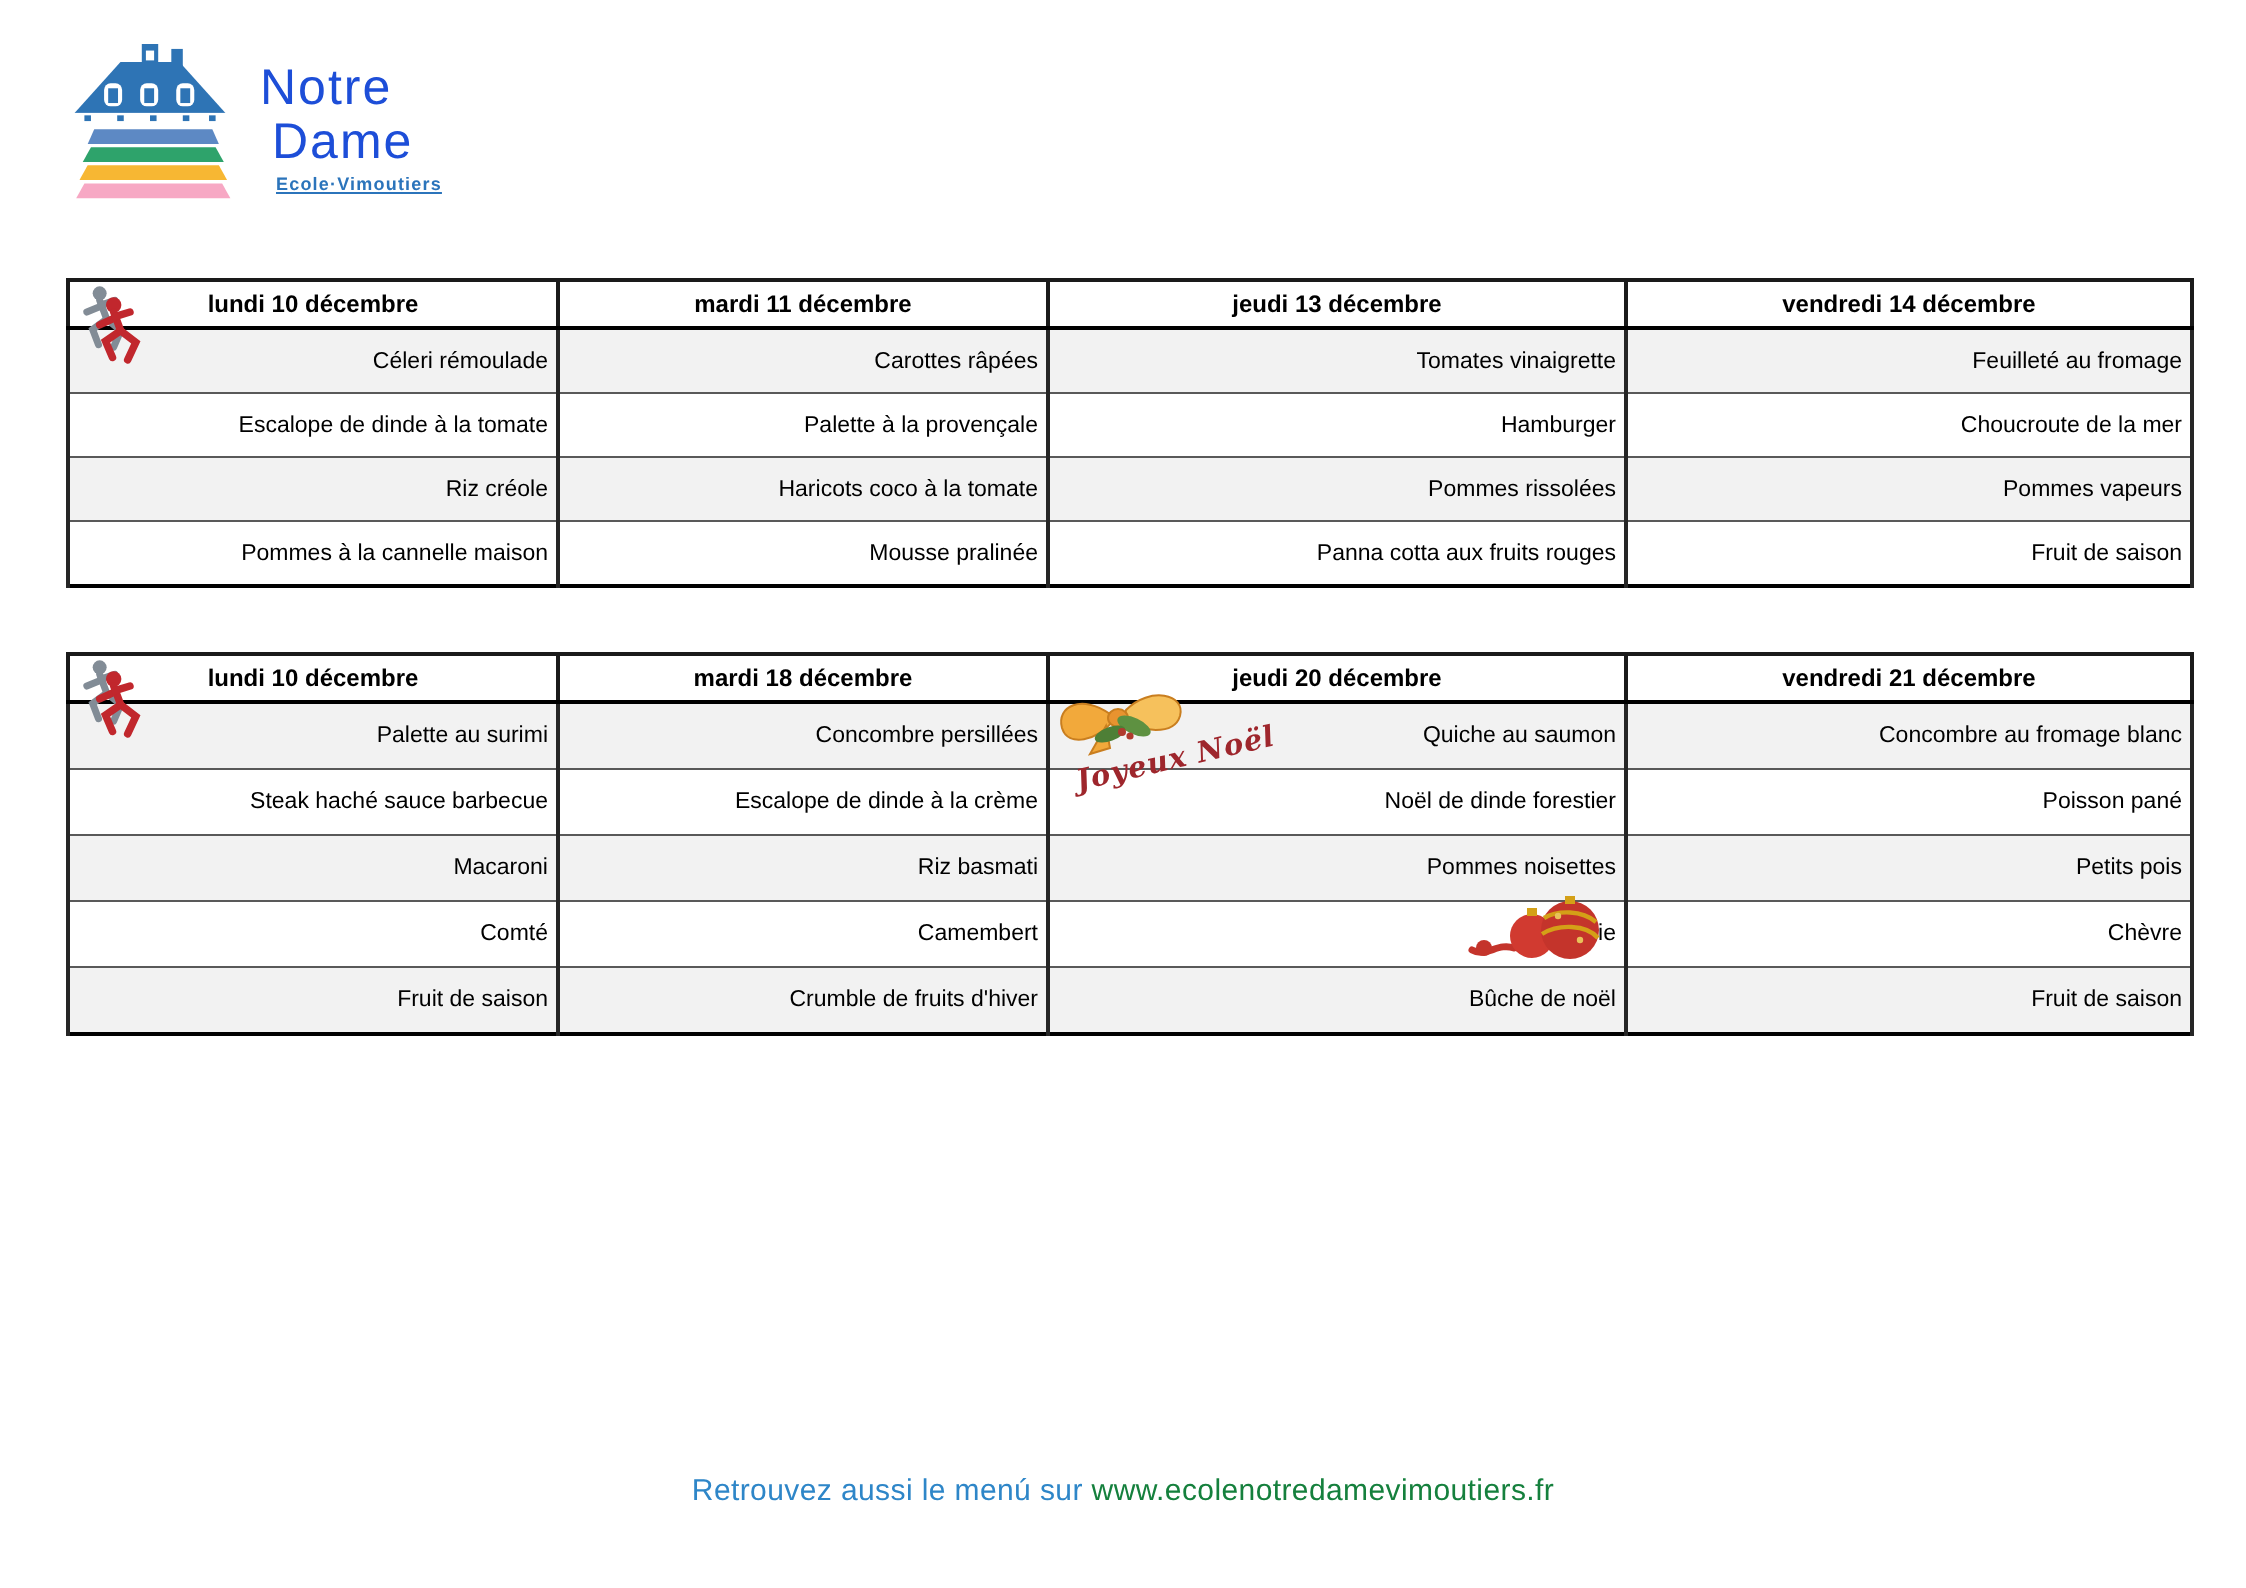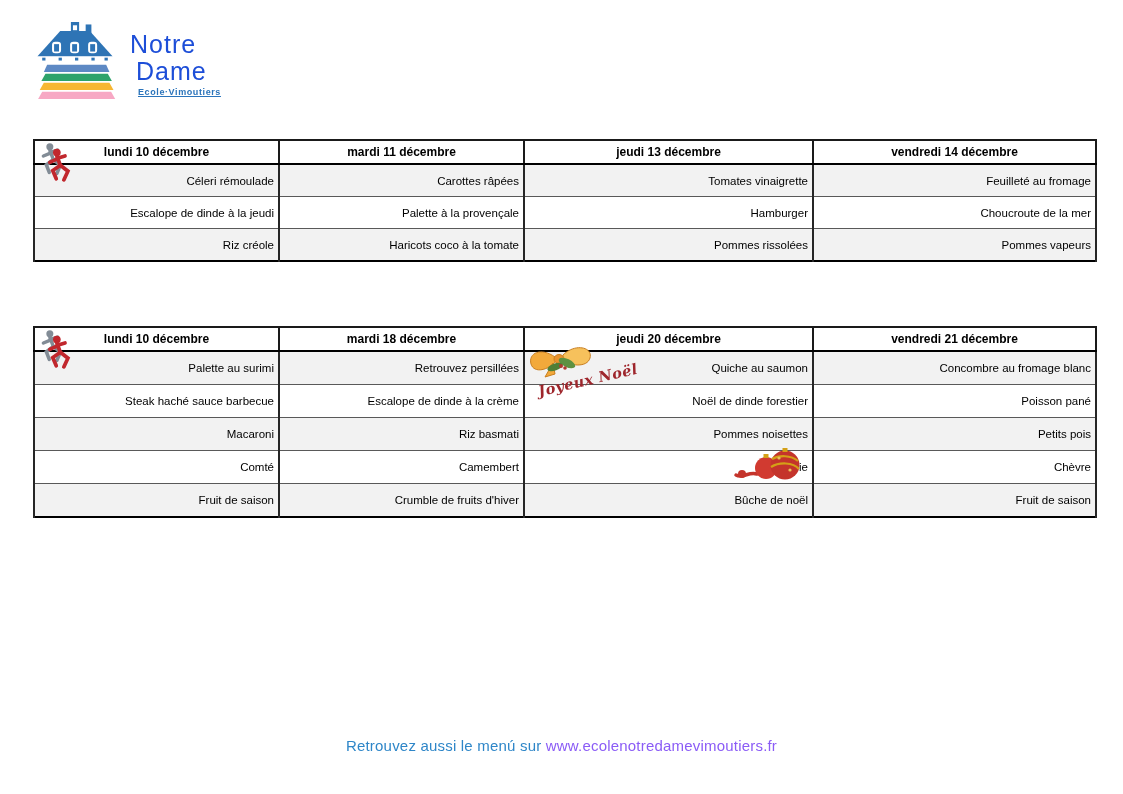--- a/index.html
+++ b/index.html
@@ -36,21 +36,21 @@
   .joyeux svg{position:absolute;left:0;top:0;}
   .noel-text{position:absolute;left:12px;top:30px;font-family:"DejaVu Serif", serif;
              font-style:italic;font-weight:bold;font-size:14.5px;color:#9e262c;
              transform:rotate(-13deg);white-space:nowrap;letter-spacing:0.5px;}
 
   .baubles{position:absolute;left:700px;top:119px;width:82px;height:38px;pointer-events:none;}
 
   
   .footer{position:absolute;left:0;top:737px;width:1123px;text-align:center;
           font-size:15px;color:#2e86c8;letter-spacing:0.2px;}
-  .footer a{color:#8b5cf6;text-decoration:none;cursor:pointer;}
+  .footer a{color:#15803d;text-decoration:none;cursor:pointer;}
 </style>
 </head>
 <body>
 
 <div class="page">
 
   <div class="logo">
     <svg class="logo-house" viewBox="0 0 100 100">
 
       <rect x="63" y="3" width="7" height="13" fill="#2e74b5"></rect>
@@ -102,30 +102,36 @@
           </tr>
         </thead>
         <tbody>
           <tr>
             <td>Céleri rémoulade</td>
             <td>Carottes râpées</td>
             <td>Tomates vinaigrette</td>
             <td>Feuilleté au fromage</td>
           </tr>
           <tr>
-            <td>Escalope de dinde à la jeudi</td>
+            <td>Escalope de dinde à la tomate</td>
             <td>Palette à la provençale</td>
             <td>Hamburger</td>
             <td>Choucroute de la mer</td>
           </tr>
           <tr>
             <td>Riz créole</td>
             <td>Haricots coco à la tomate</td>
             <td>Pommes rissolées</td>
             <td>Pommes vapeurs</td>
+          </tr>
+          <tr>
+            <td>Pommes à la cannelle maison</td>
+            <td>Mousse pralinée</td>
+            <td>Panna cotta aux fruits rouges</td>
+            <td>Fruit de saison</td>
           </tr>
         </tbody>
       </table>
     <svg class="runner" viewBox="0 0 36 36">
       <g stroke="#828c96" stroke-width="3" stroke-linecap="round" fill="none" transform="translate(-4,-2)">
         <circle cx="15" cy="6" r="3" fill="#828c96" stroke="none"></circle>
         <path d="M15 9 L18 17"></path>
           <path d="M15.5 11.5 L9.5 14"></path>
           <path d="M15.5 11 L21.5 9"></path>
         <path d="M18 17 L12 21.5 L14.5 28"></path>
@@ -154,21 +160,21 @@
           <tr>
             <th>lundi 10 décembre</th>
             <th>mardi 18 décembre</th>
             <th>jeudi 20 décembre</th>
             <th>vendredi 21 décembre</th>
           </tr>
         </thead>
         <tbody>
           <tr>
             <td>Palette au surimi</td>
-            <td>Retrouvez persillées</td>
+            <td>Concombre persillées</td>
             <td>Quiche au saumon</td>
             <td>Concombre au fromage blanc</td>
           </tr>
           <tr>
             <td>Steak haché sauce barbecue</td>
             <td>Escalope de dinde à la crème</td>
             <td>Noël de dinde forestier</td>
             <td>Poisson pané</td>
           </tr>
           <tr>

